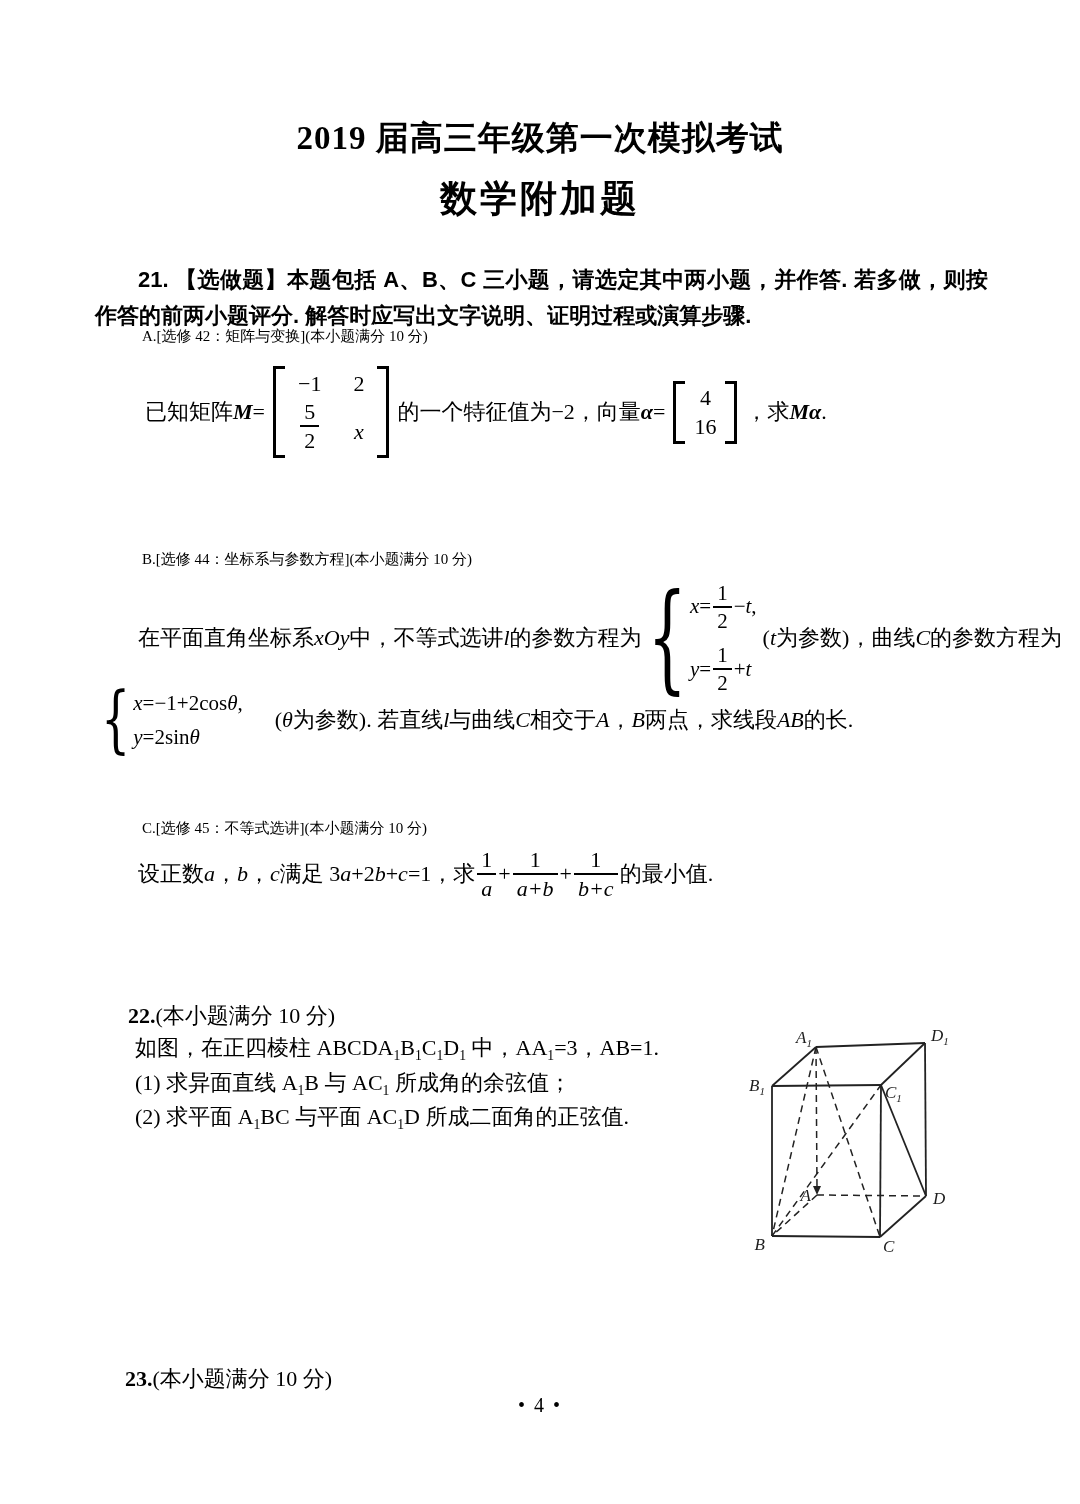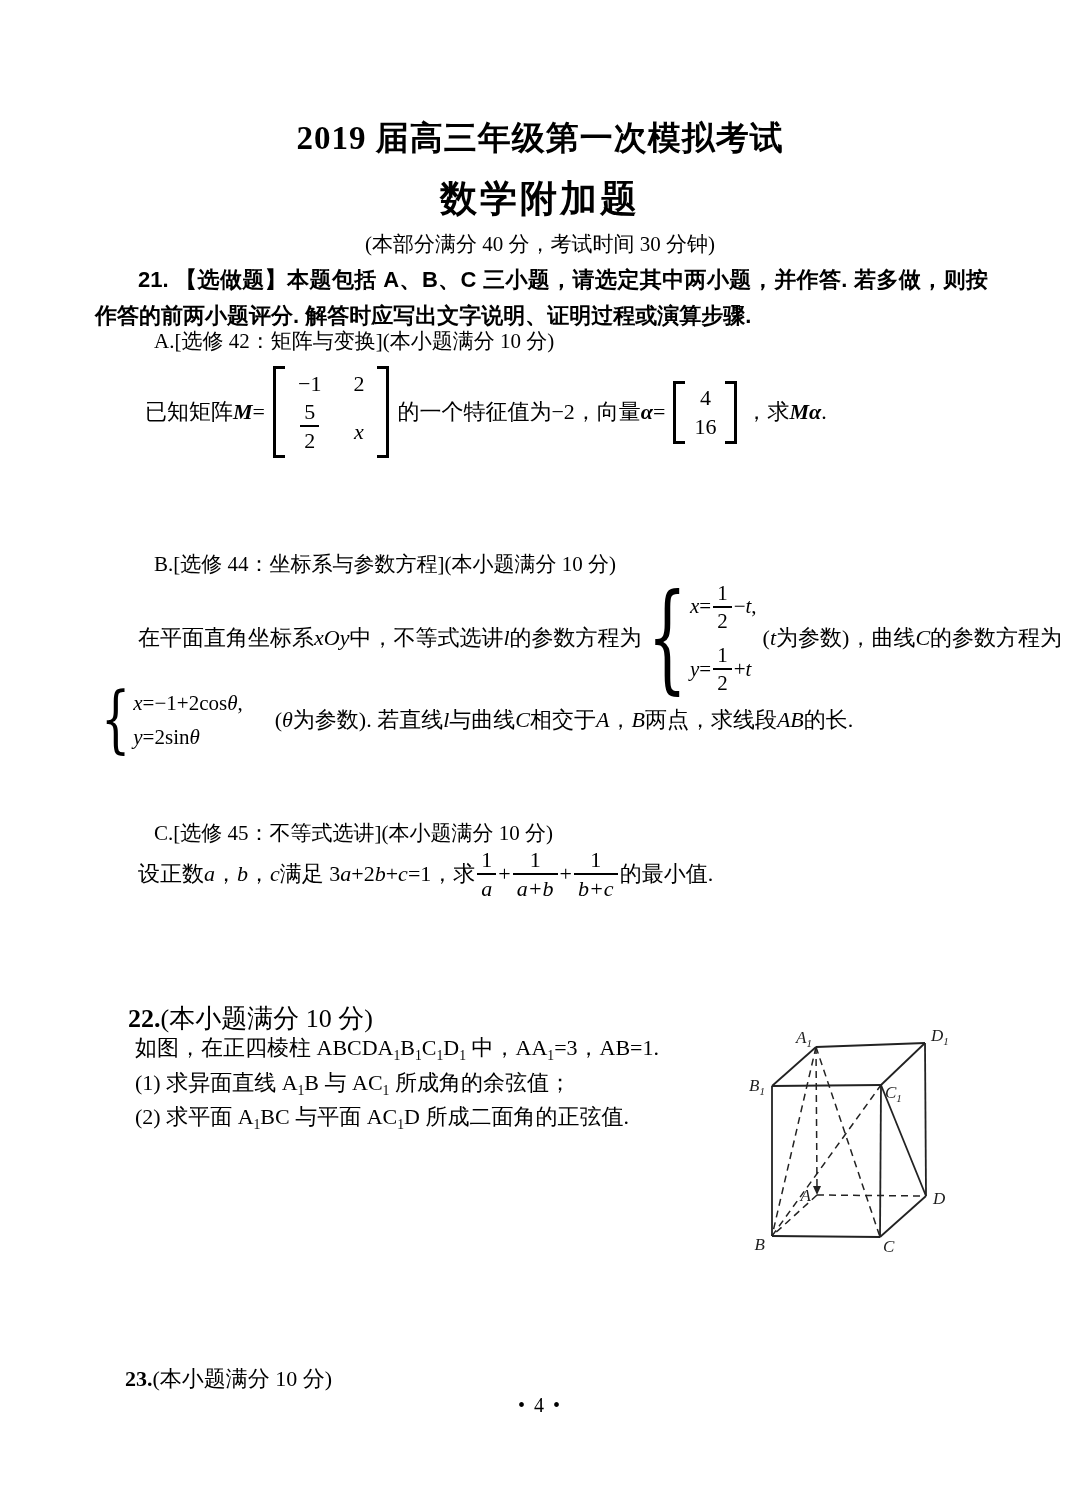--- a/index.html
+++ b/index.html
@@ -16,21 +16,21 @@
   .exam-info{ top:230px; font-size:21px; }
 
   .para-bold {
     left:95px; width:893px; font-size:22px; line-height:36px;
     font-weight:bold; text-align:justify; text-indent:43px;
     font-family:"Liberation Sans","DejaVu Sans",sans-serif;
   }
   .p21  { top:262px; }
   .must { top:931px; }
 
-  .sec-header { left:154px; font-size:21px; }
+  .sec-header { left:142px; font-size:15px; }
   .ha { top:327px; } .hb { top:541px;margin-top:9px; } .hc { top:819px; }
 
   .eqrow { display:flex; align-items:center; font-size:22px; }
   .eqA  { left:145px; top:358px; height:108px; }
   .eqB1 { left:138px; top:571px; height:134px; }
   .eqB2 { left:95px;  top:680px; height:80px; }
   .eqC  { left:138px; top:843px; height:62px; }
 
   .v  { font-style:italic; }
   .bv { font-style:italic; font-weight:bold; }
@@ -58,21 +58,21 @@
     transform-origin:center; margin-right:3px;
     font-family:"DejaVu Serif","Liberation Serif",serif;
   }
   .brace-lg { font-size:62px; transform:scaleY(1.9); }
   .brace-sm { font-size:46px; transform:scaleY(1.6); }
   .sys-rows { display:flex; flex-direction:column; gap:10px; }
   .sys-rows-sm { gap:9px; }
   .sys-row { display:flex; align-items:center; font-size:21px; }
 
   .q22line { left:135px; font-size:22px; }
-  .q22num  { left:128px; top:1001px; font-size:26px; }
+  .q22num  { left:128px; top:1001px; font-size:22px; }
   .numbold { font-weight:bold; }
   .q22intro{ top:1033px; }
   .q22p1   { top:1068px; }
   .q22p2   { top:1102px; }
   sub { font-size:0.62em; line-height:0; }
 
   .fig { left:748px; top:1028px; width:235px; height:238px;text-align:right; }
   .fig svg { display:block; }
   .fig-label { font-size:17px; font-style:italic; fill:#1d1d1d;
                font-family:"Liberation Serif","DejaVu Serif",serif; }
@@ -81,21 +81,20 @@
   .q23 { left:125px; top:1364px; font-size:22px; }
   .pagenum { top:1394px; font-size:20px; letter-spacing:2px; }
 </style>
 </head>
 <body>
 
 <div class="page">
 
   <div class="abs center title">2019 届高三年级第一次模拟考试</div>
   <div class="abs center subtitle">数学附加题</div>
-  <div class="abs center exam-info">(本部分满分 40 分，考试时间 30 分钟)</div>
 
   <div class="abs para-bold p21">21. 【选做题】本题包括 A、B、C 三小题，请选定其中两小题，并作答. 若多做，则按作答的前两小题评分. 解答时应写出文字说明、证明过程或演算步骤.</div>
 
   <div class="abs sec-header ha">A.[选修 42：矩阵与变换](本小题满分 10 分)</div>
   <div class="abs eqrow eqA">
     <span>已知矩阵 </span>
     <span class="bv">M</span>
     <span>=</span>
     <span class="mat">
       <span class="brk brk-l"></span>

